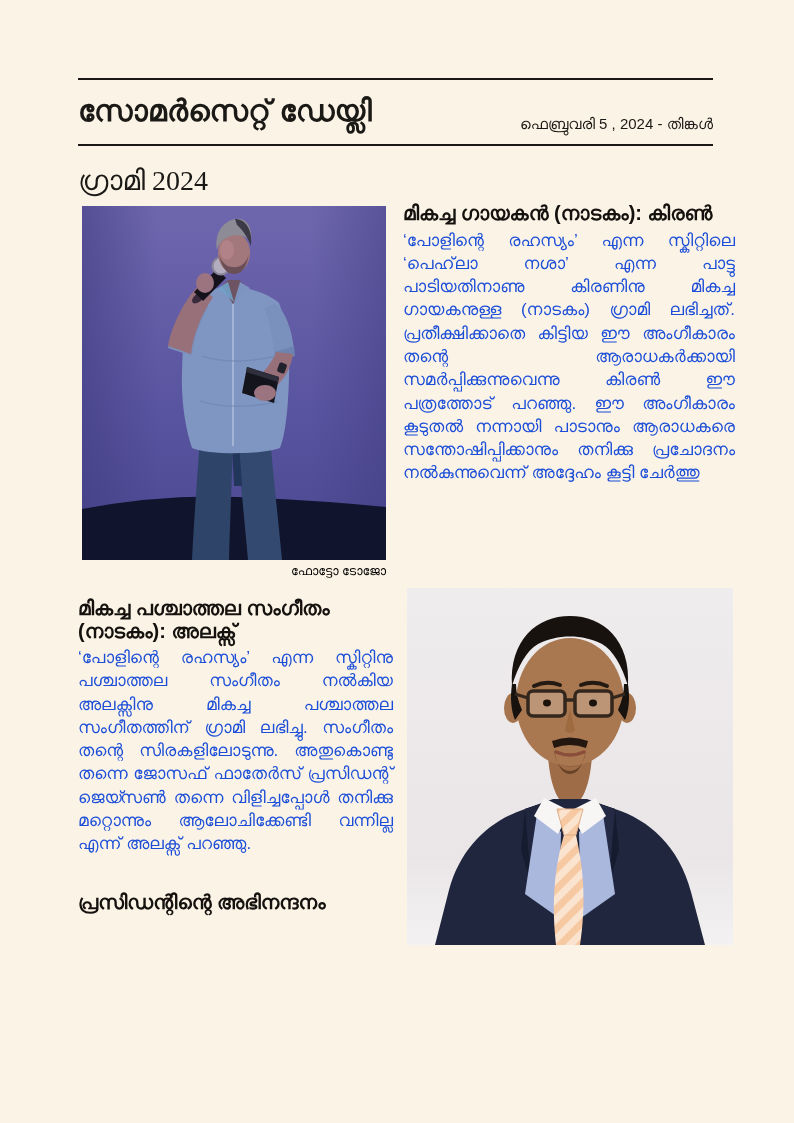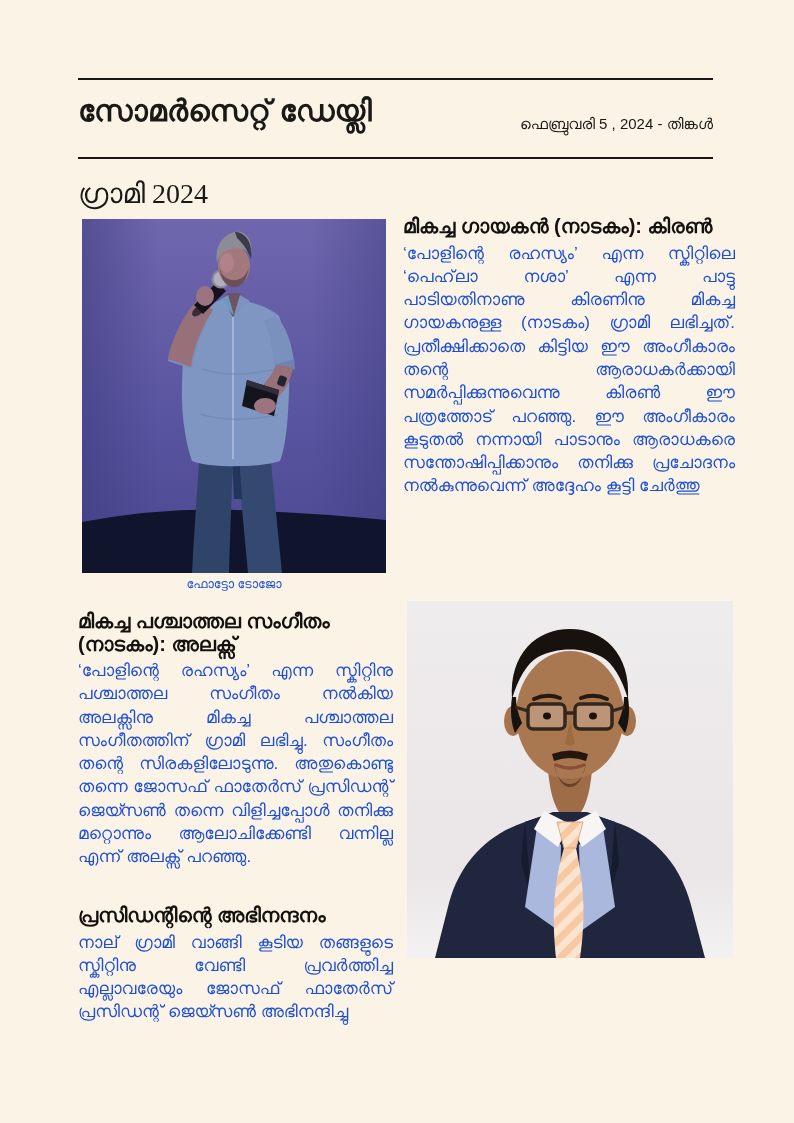--- a/index.html
+++ b/index.html
@@ -10,40 +10,40 @@
     font-family:"Liberation Sans","DejaVu Sans",sans-serif;
     -webkit-font-smoothing:antialiased;
   }
   .page{box-sizing:border-box;width:794px;height:1123px;padding:78px 59px 0 78px;}
   
   .masthead{
     width:635px;
     border-top:2.5px solid #191715;
     border-bottom:2.5px solid #191715;
     display:flex;justify-content:space-between;align-items:center;
-    padding:9px 0 24px;
+    padding:9px 0 11px;
   }
   .paper-title{margin:0;font-size:30px;line-height:34px;font-weight:700;letter-spacing:.2px;}
   .paper-date{font-size:15px;line-height:18px;font-weight:400;padding-top:6px;margin-top:20px;}
   
   .section-heading{
     margin:20px 0 6px;
     font-family:"Liberation Serif","DejaVu Serif",serif;
     font-weight:400;font-size:28px;line-height:30px;
   }
   
   .columns{display:flex;gap:10px;align-items:flex-start;}
   .col-left{width:315px;flex:none;}
   .col-right{width:332px;flex:none;}
   figure{margin:0;}
   .stage-figure{margin:4px 0 0 4px;width:304px;}
   .stage-figure svg{display:block;}
   .photo-caption{
-    display:block;text-align:center;
-    font-size:12.5px;line-height:15px;margin-top:4px;color:#1d4ed8;
+    display:block;text-align:right;
+    font-size:12.5px;line-height:15px;margin-top:4px;color:#000000;
   }
   .portrait-figure{margin:20px 0 0 4px;width:326px;}
   .portrait-figure svg{display:block;}
   article h3{
     margin:0 0 4px;font-size:20px;line-height:22.5px;font-weight:700;color:#14110e;
   }
   article p{
     margin:0;font-size:17px;line-height:23.3px;text-align:justify;color:#1d4ed8;
   }
   .article-bgscore{margin-top:18px;min-height:262px;}
@@ -126,21 +126,20 @@
         <figcaption class="photo-caption">ഫോട്ടോ ടോജോ</figcaption>
       </figure>
 
       <article class="article-bgscore">
         <h3>മികച്ച പശ്ചാത്തല സംഗീതം (നാടകം): അലക്സ്</h3>
         <p>‘പോളിന്റെ രഹസ്യം’ എന്ന സ്കിറ്റിനു പശ്ചാത്തല സംഗീതം നൽകിയ അലക്സിനു മികച്ച പശ്ചാത്തല സംഗീതത്തിന് ഗ്രാമി ലഭിച്ചു. സംഗീതം തന്റെ സിരകളിലോടുന്നു. അതുകൊണ്ടു തന്നെ ജോസഫ് ഫാതേർസ് പ്രസിഡന്റ് ജെയ്സൺ തന്നെ വിളിച്ചപ്പോൾ തനിക്കു മറ്റൊന്നും ആലോചിക്കേണ്ടി വന്നില്ല എന്ന് അലക്സ് പറഞ്ഞു.</p>
       </article>
 
       <article class="article-president">
         <h3>പ്രസിഡന്റിന്റെ അഭിനന്ദനം</h3>
-        <p>നാല് ഗ്രാമി വാങ്ങി കൂടിയ തങ്ങളുടെ സ്കിറ്റിനു വേണ്ടി പ്രവർത്തിച്ച എല്ലാവരേയും ജോസഫ് ഫാതേർസ് പ്രസിഡന്റ് ജെയ്സൺ അഭിനന്ദിച്ചു</p>
       </article>
     </div>
 
     <div class="col-right">
 
       <article class="article-singer">
         <h3>മികച്ച ഗായകൻ (നാടകം): കിരൺ</h3>
         <p>‘പോളിന്റെ രഹസ്യം’ എന്ന സ്കിറ്റിലെ ‘പെഹ്‌ലാ നശാ’ എന്ന പാട്ടു പാടിയതിനാണു കിരണിനു മികച്ച ഗായകനുള്ള (നാടകം) ഗ്രാമി ലഭിച്ചത്. പ്രതീക്ഷിക്കാതെ കിട്ടിയ ഈ അംഗീകാരം തന്റെ ആരാധകർക്കായി സമർപ്പിക്കുന്നുവെന്നു കിരൺ ഈ പത്രത്തോട് പറഞ്ഞു. ഈ അംഗീകാരം കൂടുതൽ നന്നായി പാടാനും ആരാധകരെ സന്തോഷിപ്പിക്കാനും തനിക്കു പ്രചോദനം നൽകുന്നുവെന്ന് അദ്ദേഹം കൂട്ടി ചേർത്തു</p>
       </article>
 

